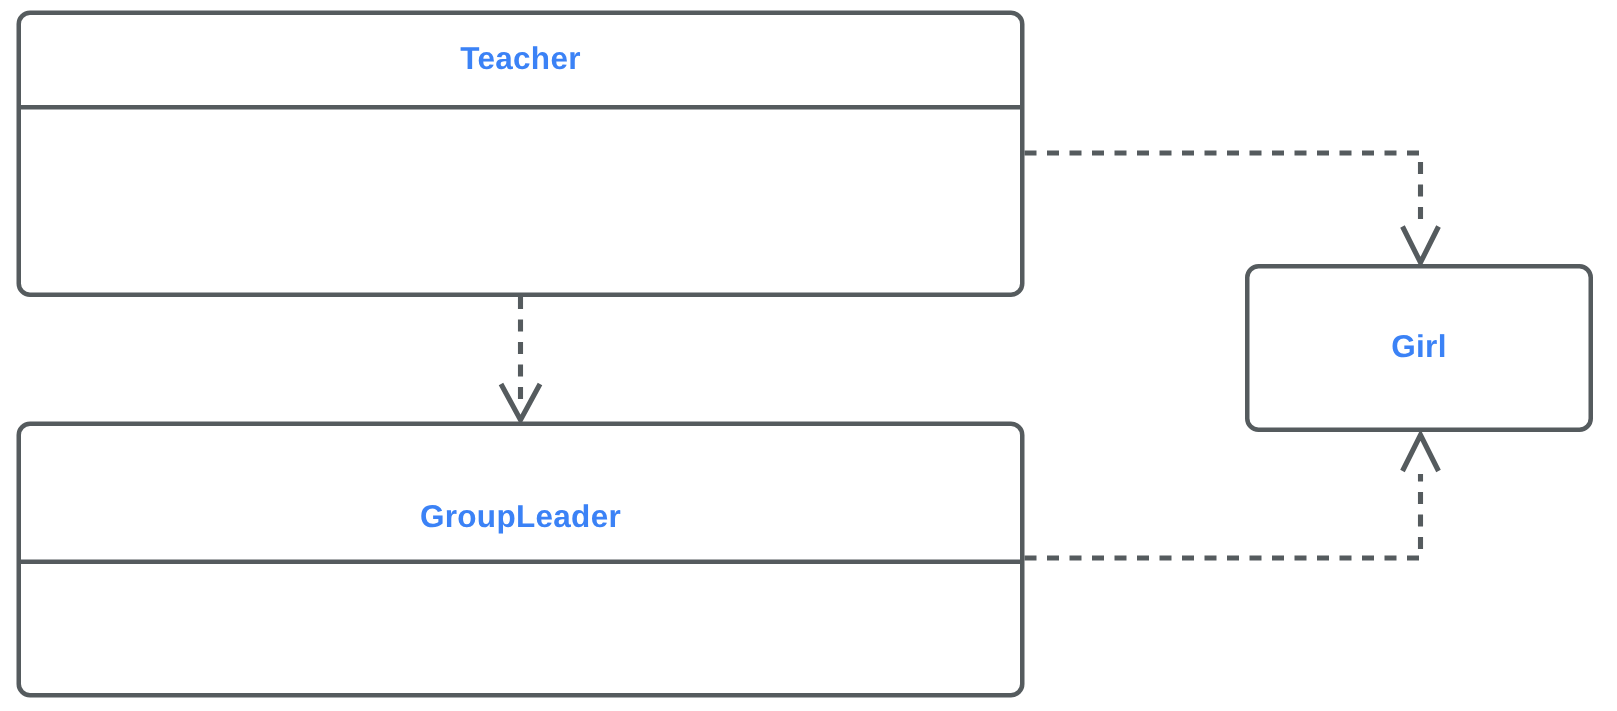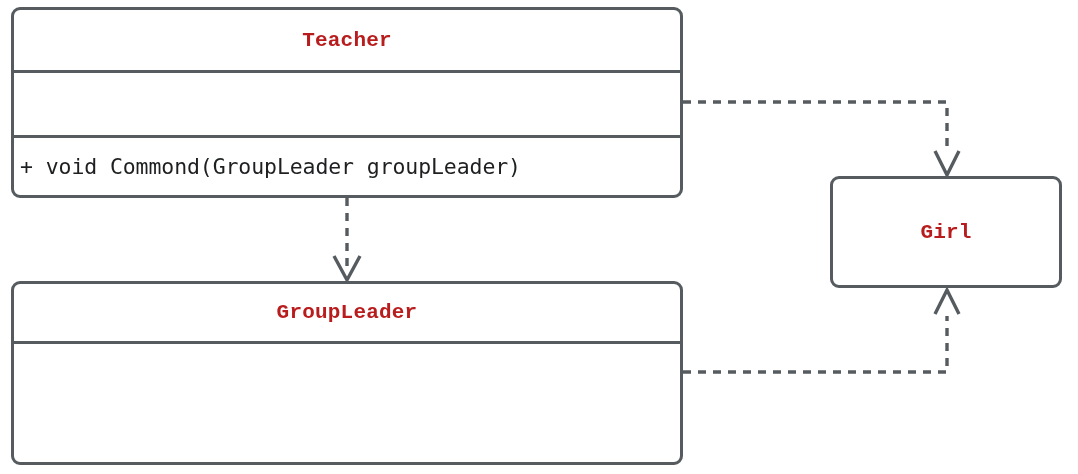--- a/index.html
+++ b/index.html
@@ -33,23 +33,23 @@
   }
   .compartment + .compartment {
     border-top: 3px solid #555b5e;
   }
   .class-title {
     display: flex;
     align-items: center;
     justify-content: center;
     font-weight: bold;
     font-size: 21px;
-    color: #b91c1c;
+    color: #3b82f6;
     letter-spacing: 0.2px;
-    font-family: Liberation Mono, monospace;
+    font-family: Liberation Sans, sans-serif;
   }
   .attrs {
     
   }
   .methods {
     display: flex;
     align-items: center;
     padding-left: 6px;
   }
   .method-line {
@@ -77,21 +77,21 @@
   }
   
   #class-teacher     { left: 11px;  top: 7px;   width: 672px; height: 191px; }
   #class-groupleader { left: 11px;  top: 281px; width: 672px; height: 184px; }
   #class-girl        { left: 830px; top: 176px; width: 232px; height: 112px; }
 
   #class-teacher .class-title { height: 60px; }
   #class-teacher .attrs       { height: 65px; }
   #class-teacher .methods     { height: 60px; }
 
-  #class-groupleader .class-title { height: 57px; }
+  #class-groupleader .class-title { height: 57px; margin-top: 32px; }
   #class-groupleader .attrs       { height: 61px; }
   #class-groupleader .methods     { height: 60px; }
 </style>
 </head>
 <body>
 
 <div id="canvas">
 
   <svg id="edges" viewBox="0 0 1078 474" xmlns="http://www.w3.org/2000/svg">
 
@@ -107,23 +107,20 @@
 
     <g>
       <path d="M 683 372 L 947 372 L 947 316" fill="none" stroke="#555b5e" stroke-width="3.4" stroke-dasharray="8 7" stroke-linecap="butt"></path>
       <path d="M 935 314 L 947 290 L 959 314" fill="none" stroke="#555b5e" stroke-width="3.4" stroke-linecap="butt" stroke-linejoin="miter"></path>
     </g>
   </svg>
 
   <div class="uml-class" id="class-teacher">
     <div class="compartment class-title">Teacher</div>
     <div class="compartment attrs"></div>
-    <div class="compartment methods">
-      <span class="method-line">+ void Commond(GroupLeader groupLeader)</span>
-    </div>
   </div>
 
   <div class="uml-class" id="class-groupleader">
     <div class="compartment class-title">GroupLeader</div>
     <div class="compartment attrs"></div>
   </div>
 
   <div class="uml-class simple-class" id="class-girl">
     <div class="class-title">Girl</div>
   </div>

